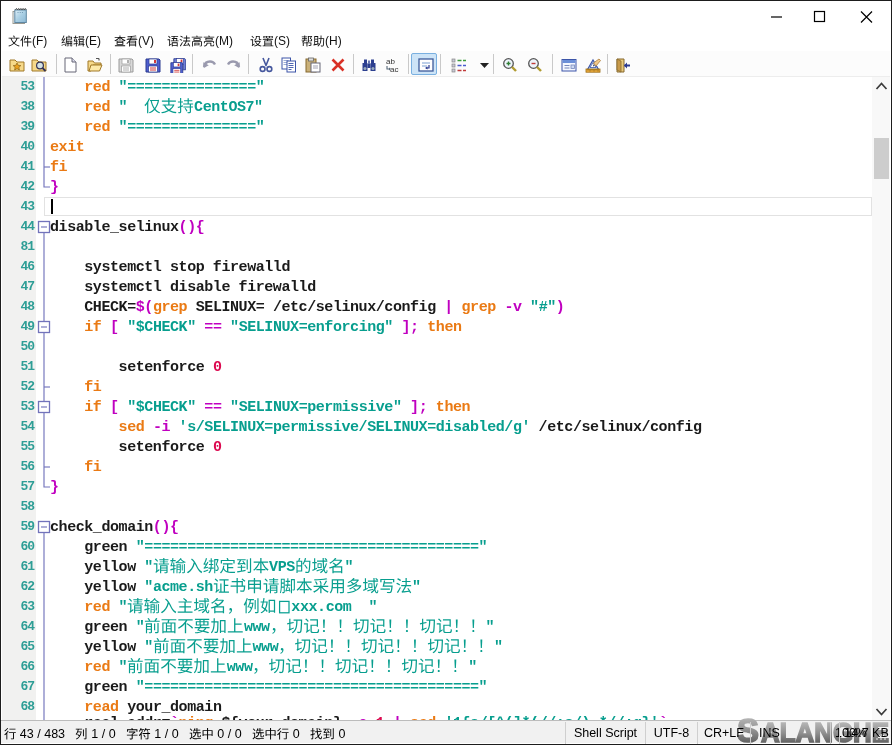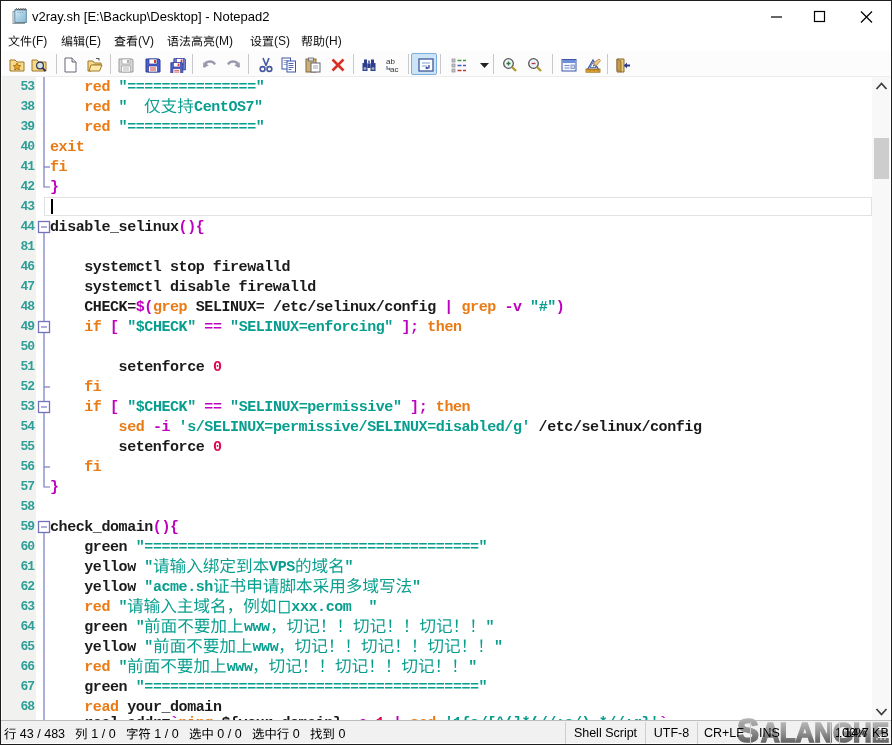--- a/index.html
+++ b/index.html
@@ -102,21 +102,20 @@
           <stop offset="1" stop-color="#8cb8d4"></stop>
         </linearGradient>
       </defs>
       <rect x="1" y="3.5" width="11.5" height="12" fill="#f2f8fc" stroke="#9a9a92" stroke-width="1"></rect>
       <rect x="2.8" y="2" width="11.5" height="12.5" fill="url(#pg)" stroke="#5f87a2" stroke-width="1"></rect>
       <path d="M3.4 2l1.1-1.6 1.1 1.6 1.1-1.6 1.1 1.6 1.1-1.6 1.1 1.6 1.1-1.6 1.1 1.6 1.1-1.6 1 1.6" stroke="#333" stroke-width=".8" fill="none"></path>
       <circle cx="6" cy="4.6" r=".5" fill="#5f87a2"></circle>
       <circle cx="8.2" cy="4.6" r=".5" fill="#5f87a2"></circle>
       <circle cx="10.4" cy="4.6" r=".5" fill="#5f87a2"></circle>
     </svg>
- <span class="ttext">v2ray.sh [E:\Backup\Desktop] - Notepad2</span>
  <svg class="cap" style="right:92px" width="46" height="28">
       <line x1="19" y1="15" x2="30" y2="15" stroke="#000" stroke-width="1.2"></line>
     </svg>
  <svg class="cap" style="right:48px" width="46" height="28">
       <rect x="18.5" y="9.5" width="10" height="10" fill="none" stroke="#000" stroke-width="1.2"></rect>
     </svg>
  <svg class="cap" style="right:1px" width="46" height="28">
       <path d="M18 9.5l11 11M29 9.5l-11 11" stroke="#000" stroke-width="1.2"></path>
     </svg>
 </div>

